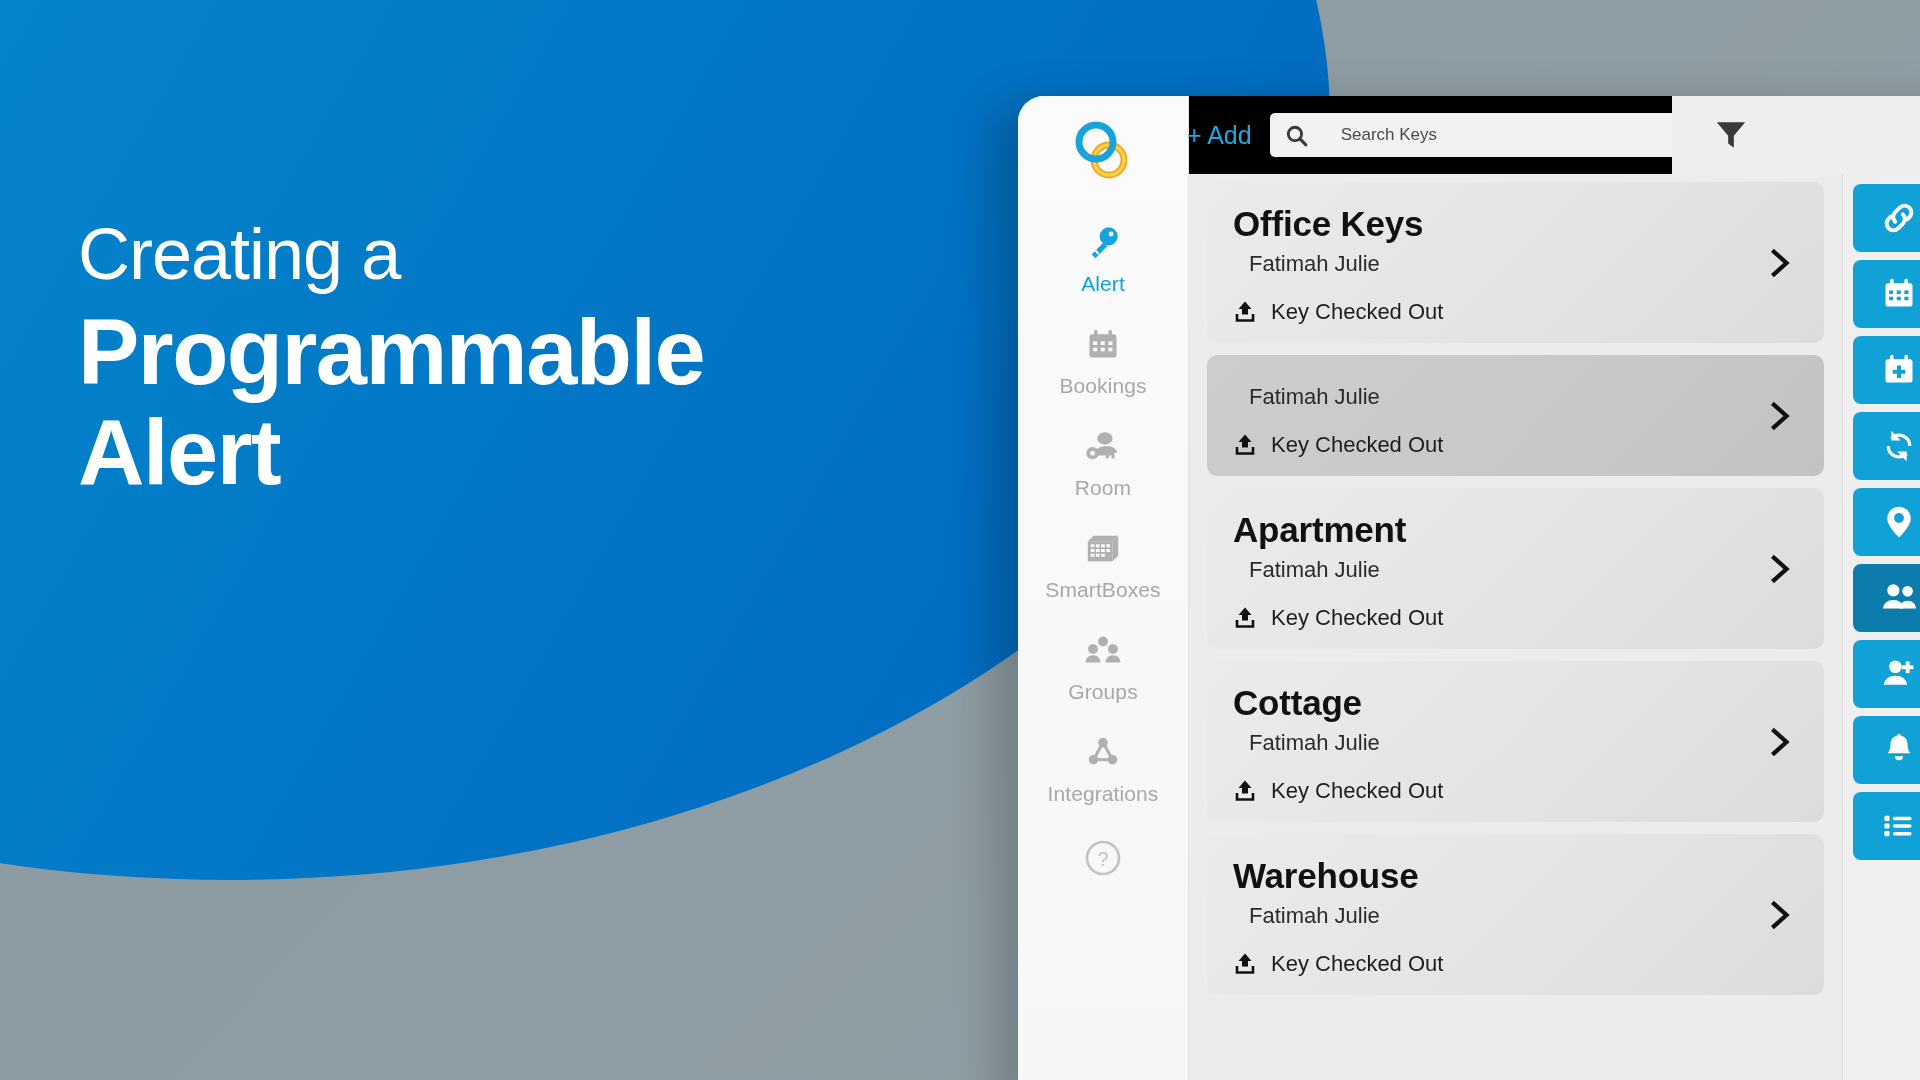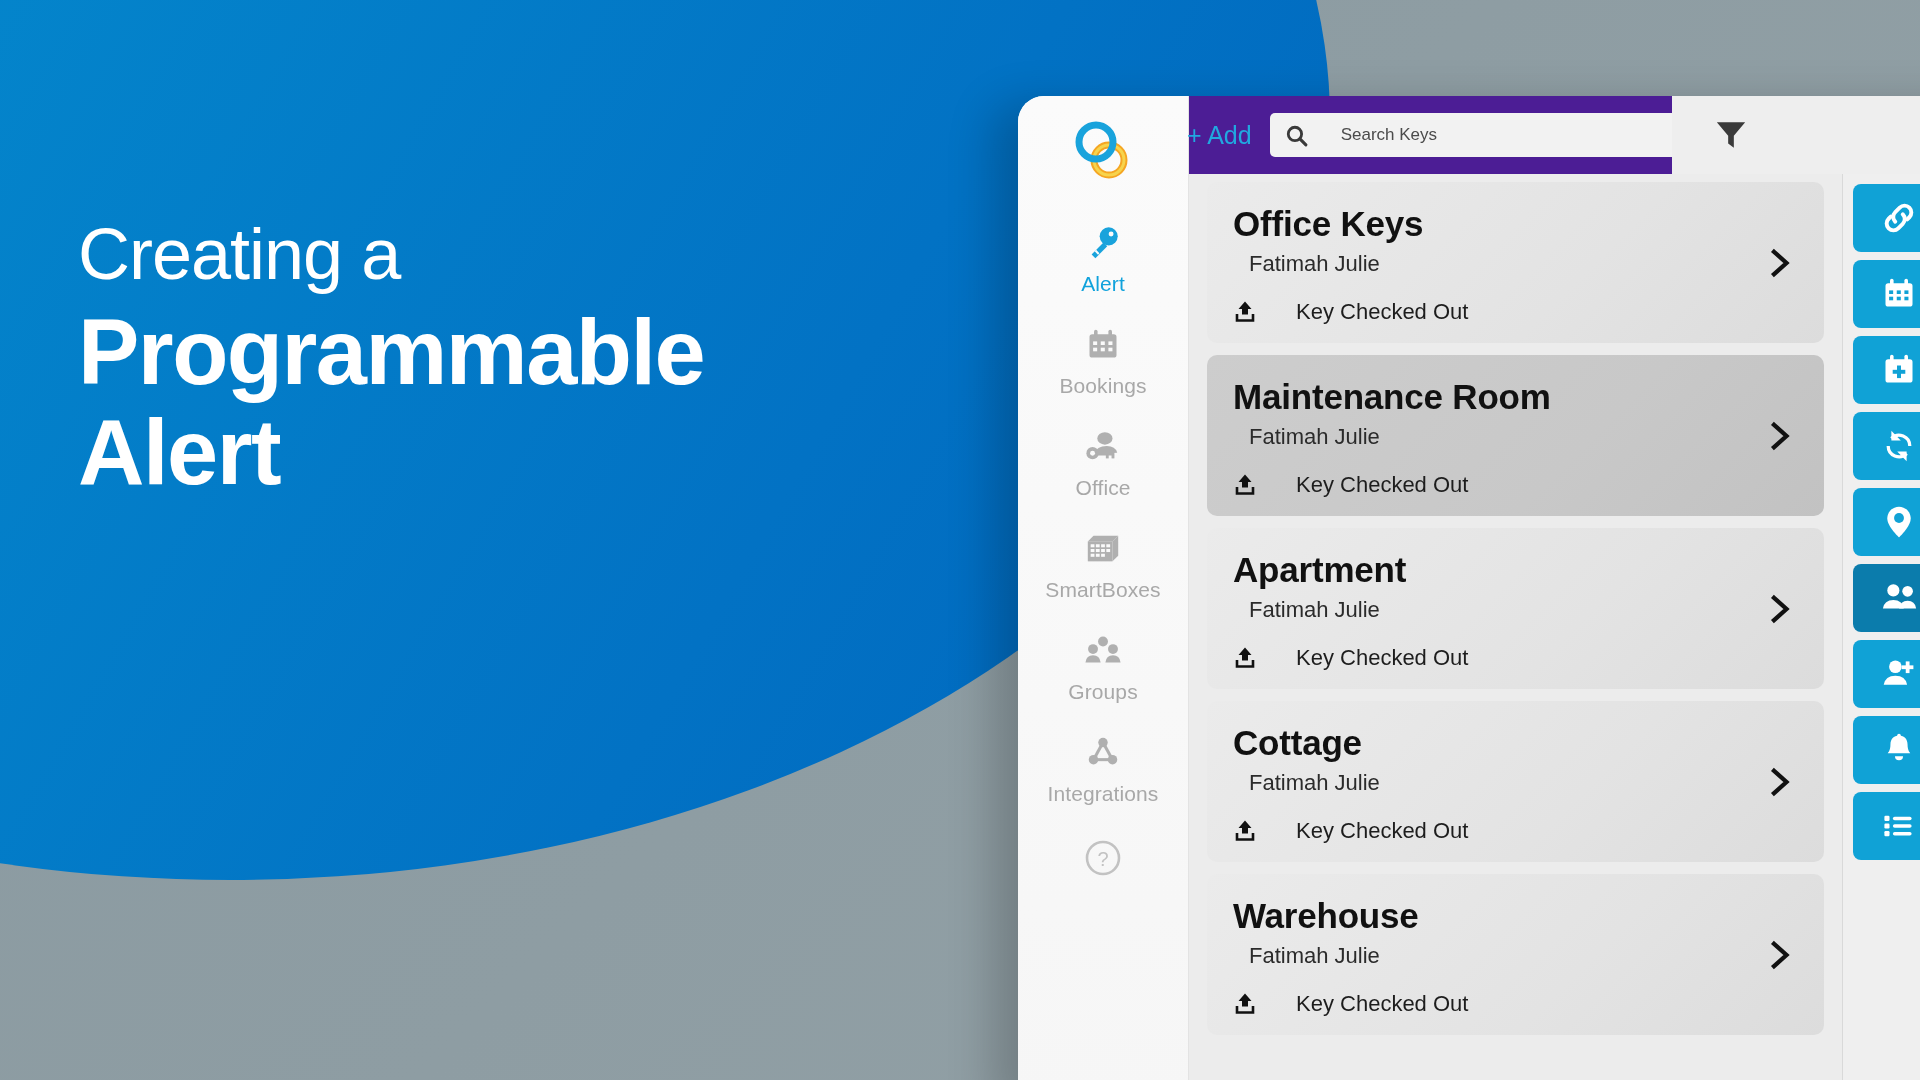--- a/index.html
+++ b/index.html
@@ -84,21 +84,21 @@
   
   #list-col {
     flex: 0 0 654px;
     width: 654px;
     background: #ececec;
     display: flex; flex-direction: column;
     border-right: 1px solid #d9d9d9;
   }
   #list-topbar {
     height: 78px; flex: 0 0 78px;
-    background: #4c1d95;
+    background: #000000;
     display: flex; align-items: center;
     padding: 0 0 0 0;
   }
   #add-btn {
     color: #21a8e0; font-size: 25px; font-weight: 400;
     padding: 0 18px 0 0; margin-left: -2px; cursor: pointer;
     white-space: nowrap;
   }
   #search-box {
     flex: 1;
@@ -124,21 +124,21 @@
     border-radius: 10px;
     padding: 22px 26px 18px 26px;
     margin-bottom: 12px;
     background: linear-gradient(135deg,#ebebeb 0%, #e3e3e3 60%, #dcdcdc 100%);
   }
   .key-card.selected {
     background: linear-gradient(135deg,#cdcdcd 0%, #c8c8c8 60%, #c2c2c2 100%);
   }
   .kc-title { font-size: 35px; font-weight: 700; color: #111; letter-spacing: -0.2px; }
   .kc-sub   { font-size: 22px; color: #2b2b2b; margin-top: 7px; margin-left: 16px; }
-  .kc-status{ display: flex; align-items: center; margin-top: 22px; gap: 25px; }
+  .kc-status{ display: flex; align-items: center; margin-top: 22px; }
   .kc-status-text { font-size: 22px; color: #1d1d1d; margin-left: 14px; }
   .kc-chevron {
     position: absolute; right: 30px; top: 50%; transform: translateY(-50%);
   }
 
   
   #action-col {
     flex: 1;
     background: #efefef;
     display: flex; flex-direction: column;
@@ -235,21 +235,21 @@
             <ellipse cx="22" cy="11" rx="8" ry="6.5"></ellipse>
             <path d="M11 27 q2-8 13-8 q9 0 11 7 z"></path>
             <circle cx="9" cy="26.5" r="6.5"></circle>
             <rect x="13" y="24" width="19" height="5" rx="1.2"></rect>
             <rect x="23" y="28" width="3" height="4"></rect>
             <rect x="29" y="28" width="3" height="4"></rect>
           </g>
           <circle cx="9" cy="26.5" r="2.6" fill="#fafafa"></circle>
         </svg>
       </span>
-      <span class="nav-label">Office</span>
+      <span class="nav-label">Room</span>
     </div>
 
 
     <div class="nav-item">
       <span class="nav-icon">
         <svg class="ico" viewBox="0 0 40 40" width="38" height="38">
           <g fill="#b0b0b0">
             <polygon points="4,12 30,12 36,6 10,6"></polygon>
             <rect x="4" y="12" width="26" height="21"></rect>
             <polygon points="30,12 36,6 36,27 30,33"></polygon>
@@ -343,21 +343,20 @@
           <span class="kc-status-text">Key Checked Out</span>
         </div>
         <span class="kc-chevron">
           <svg class="ico" viewBox="0 0 24 24" width="30" height="30">
             <polyline points="8,3 18,12 8,21" fill="none" stroke="#111" stroke-width="3.4" stroke-linecap="square"></polyline>
           </svg>
         </span>
       </div>
 
       <div class="key-card selected">
-        <div class="kc-title">Maintenance Room</div>
         <div class="kc-sub">Fatimah Julie</div>
         <div class="kc-status">
           <span>
             <svg class="ico" viewBox="0 0 24 24" width="24" height="24">
               <path d="M12 1.5 L18.5 9 H15 V14.5 H9 V9 H5.5 Z" fill="#111"></path>
               <path d="M4 14 V20.5 H20 V14" fill="none" stroke="#111" stroke-width="2.6"></path>
             </svg>
           </span>
           <span class="kc-status-text">Key Checked Out</span>
         </div>

